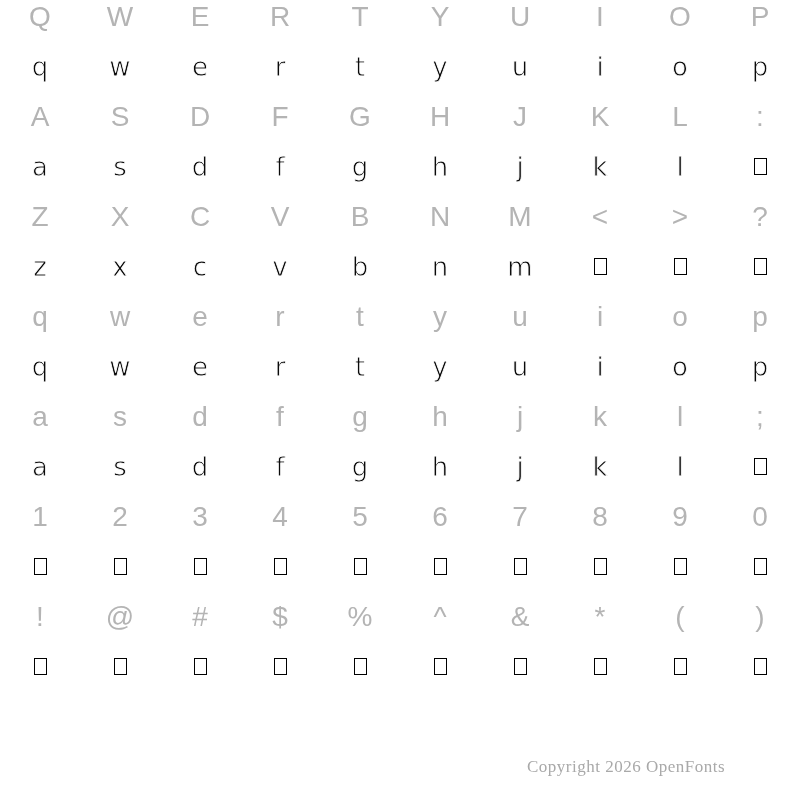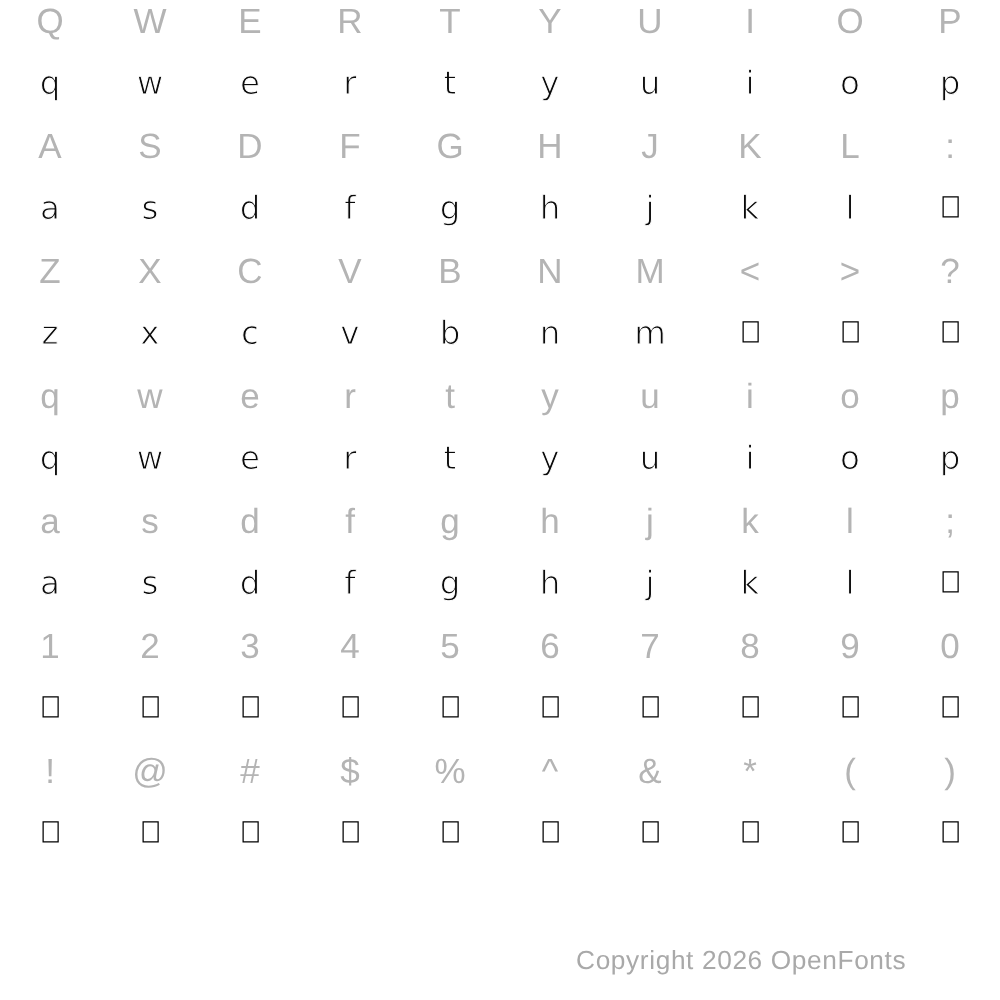--- a/index.html
+++ b/index.html
@@ -47,23 +47,23 @@
     height: 15px;
     border: 1.8px solid #000000;
     background: #ffffff;
     vertical-align: middle;
     margin-top: -4px;
   }
   .footer {
     position: absolute;
     top: 757px;
     right: 75px;
-    font-size: 21px;
+    font-size: 17px;
     color: #a9a9a9;
-    font-family: Liberation Sans, sans-serif;
+    font-family: Liberation Serif, serif;
     letter-spacing: 0.5px;
   }
 </style>
 </head>
 <body>
 
 <div class="charmap" id="charmap">
     <div class="row label-row">
       <span class="cell">Q</span>
       <span class="cell">W</span>

